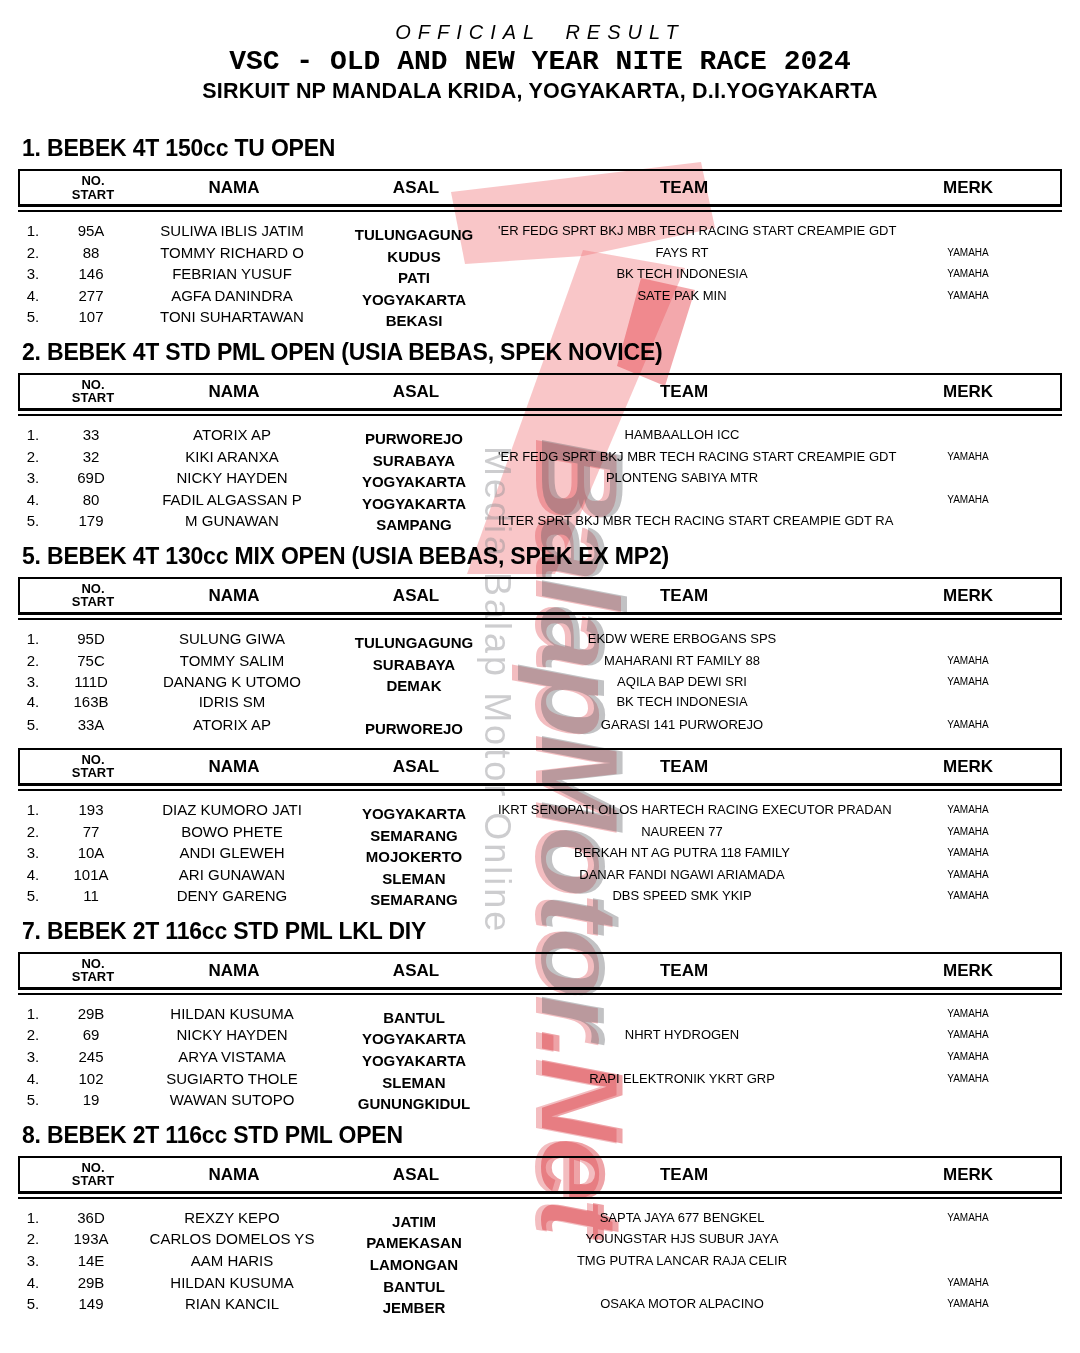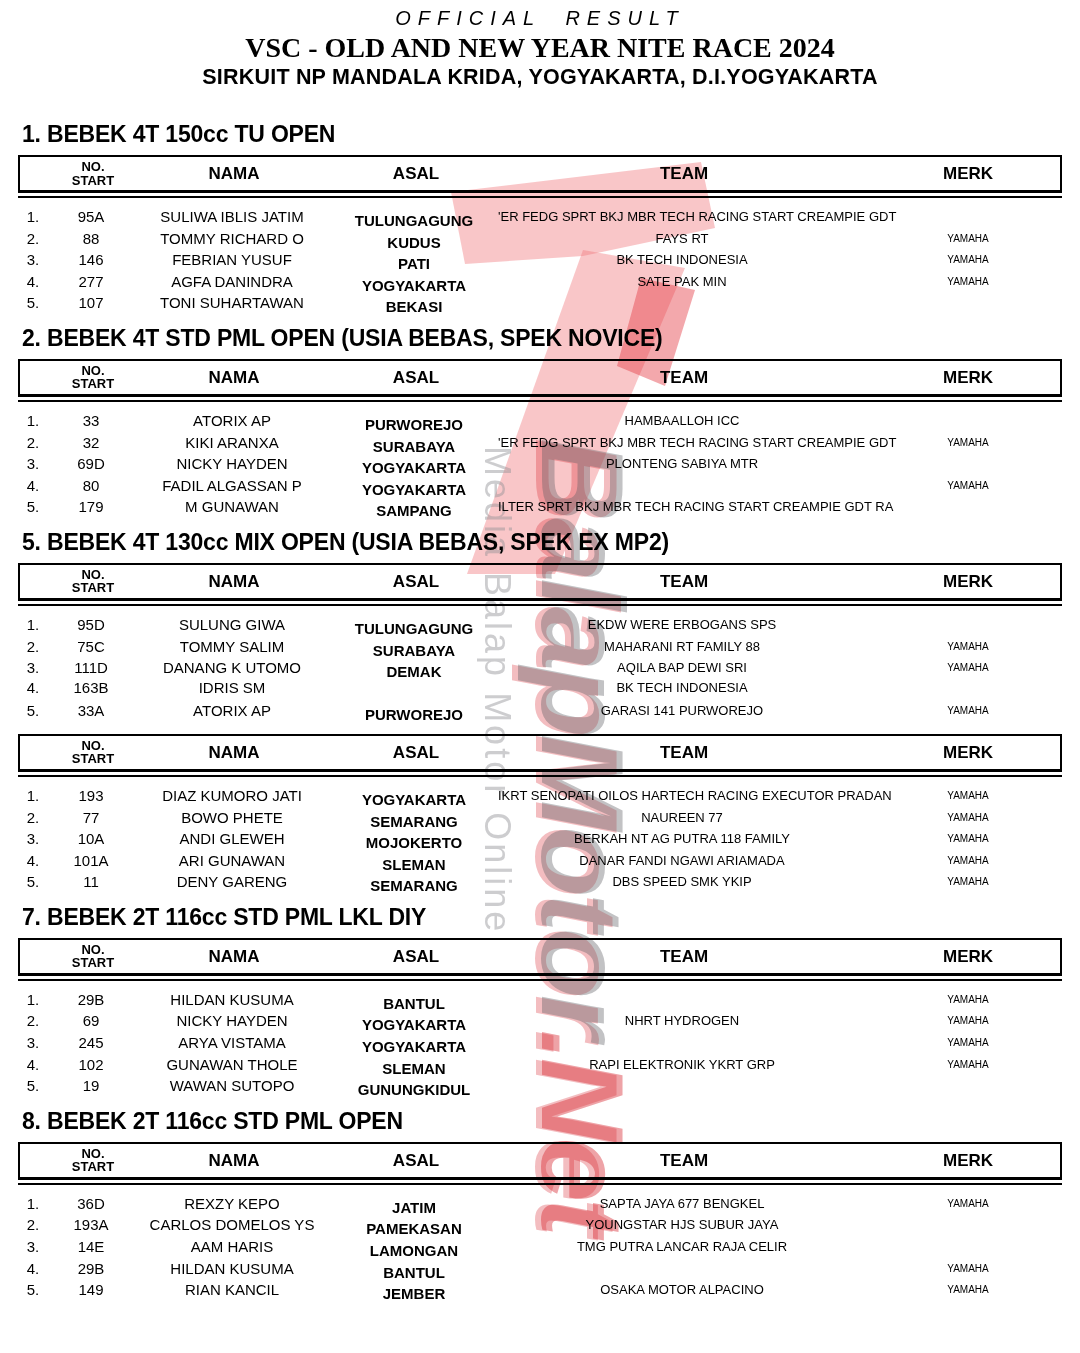--- a/index.html
+++ b/index.html
@@ -26,28 +26,28 @@
   .wm-brand .tld{color:rgba(215,35,45,0.42);}
   .wm-side{
     position:absolute;left:515px;top:446px;
     transform:rotate(90deg);transform-origin:0 0;
     font-size:36px;line-height:36px;
     letter-spacing:3px;white-space:nowrap;
     color:rgba(145,145,148,0.45);
   }
   
   .content{position:relative;z-index:1;}
-  .page-header{text-align:center;padding-top:6px;}
+  .page-header{text-align:center;padding-top:20px;}
   .official{
     font-size:20px;line-height:24px;font-style:italic;font-weight:500;
     letter-spacing:7px;word-spacing:12px;
   }
   .event-title{
     margin:2px 0 0 0;
-    font-family:Liberation Serif, serif;
+    font-family:Liberation Mono, monospace;
     font-size:28px;line-height:32px;font-weight:bold;
   }
   .venue{font-size:21.5px;line-height:26px;font-weight:bold;letter-spacing:0.2px;}
   .date{font-size:17px;line-height:20px;font-weight:bold;}
   
   .sections{margin:32px 18px 0 18px;}
   .race-section{margin-bottom:14px;}
   .section-title{
     margin:0 0 9px 4px;
     font-size:23px;line-height:24px;font-weight:bold;
@@ -387,21 +387,21 @@
     <div class="c c-start">245</div>
     <div class="c c-nama">ARYA VISTAMA</div>
     <div class="c c-asal">YOGYAKARTA</div>
     <div class="c c-team"></div>
     <div class="c c-merk">YAMAHA</div>
   </div>
 
   <div class="trow grid">
     <div class="c c-pos">4.</div>
     <div class="c c-start">102</div>
-    <div class="c c-nama">GUNAWAN THOLE</div>
+    <div class="c c-nama">SUGIARTO THOLE</div>
     <div class="c c-asal">SLEMAN</div>
     <div class="c c-team">RAPI ELEKTRONIK YKRT GRP</div>
     <div class="c c-merk">YAMAHA</div>
   </div>
 
   <div class="trow grid">
     <div class="c c-pos">5.</div>
     <div class="c c-start">19</div>
     <div class="c c-nama">WAWAN SUTOPO</div>
     <div class="c c-asal">GUNUNGKIDUL</div>

